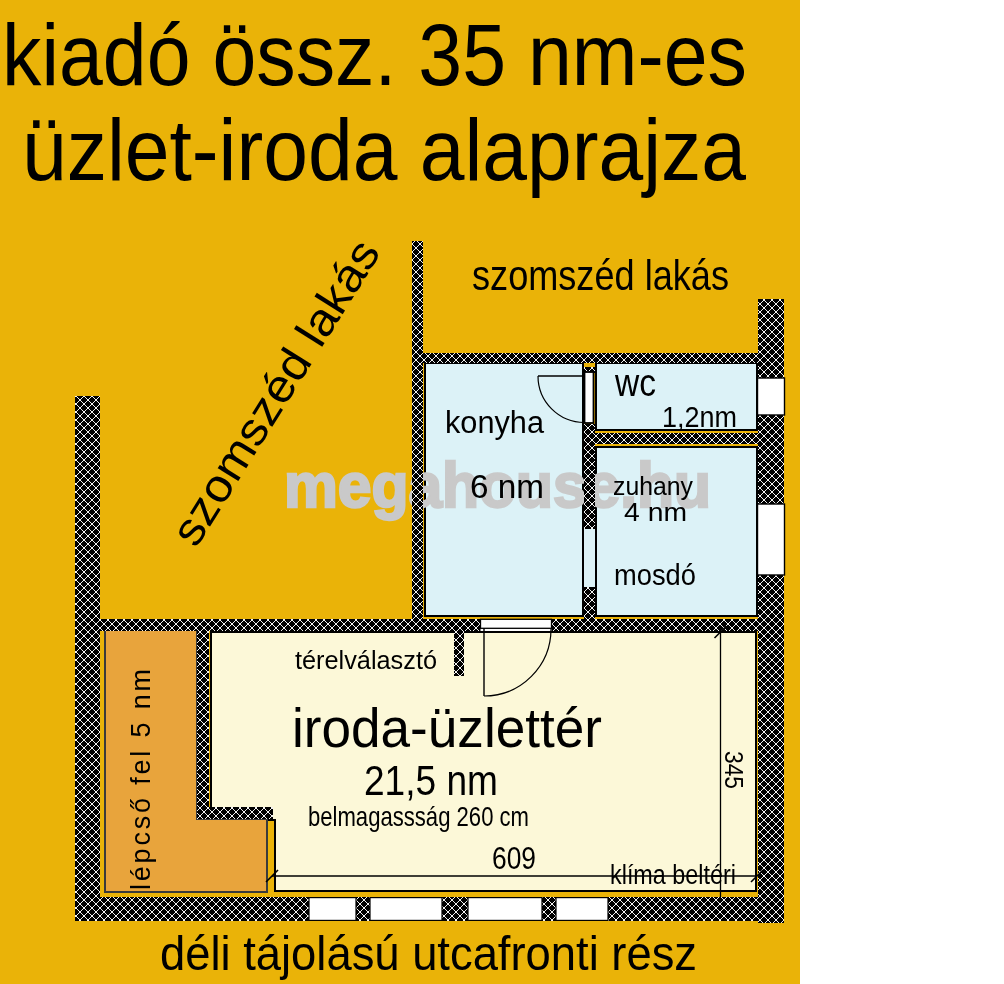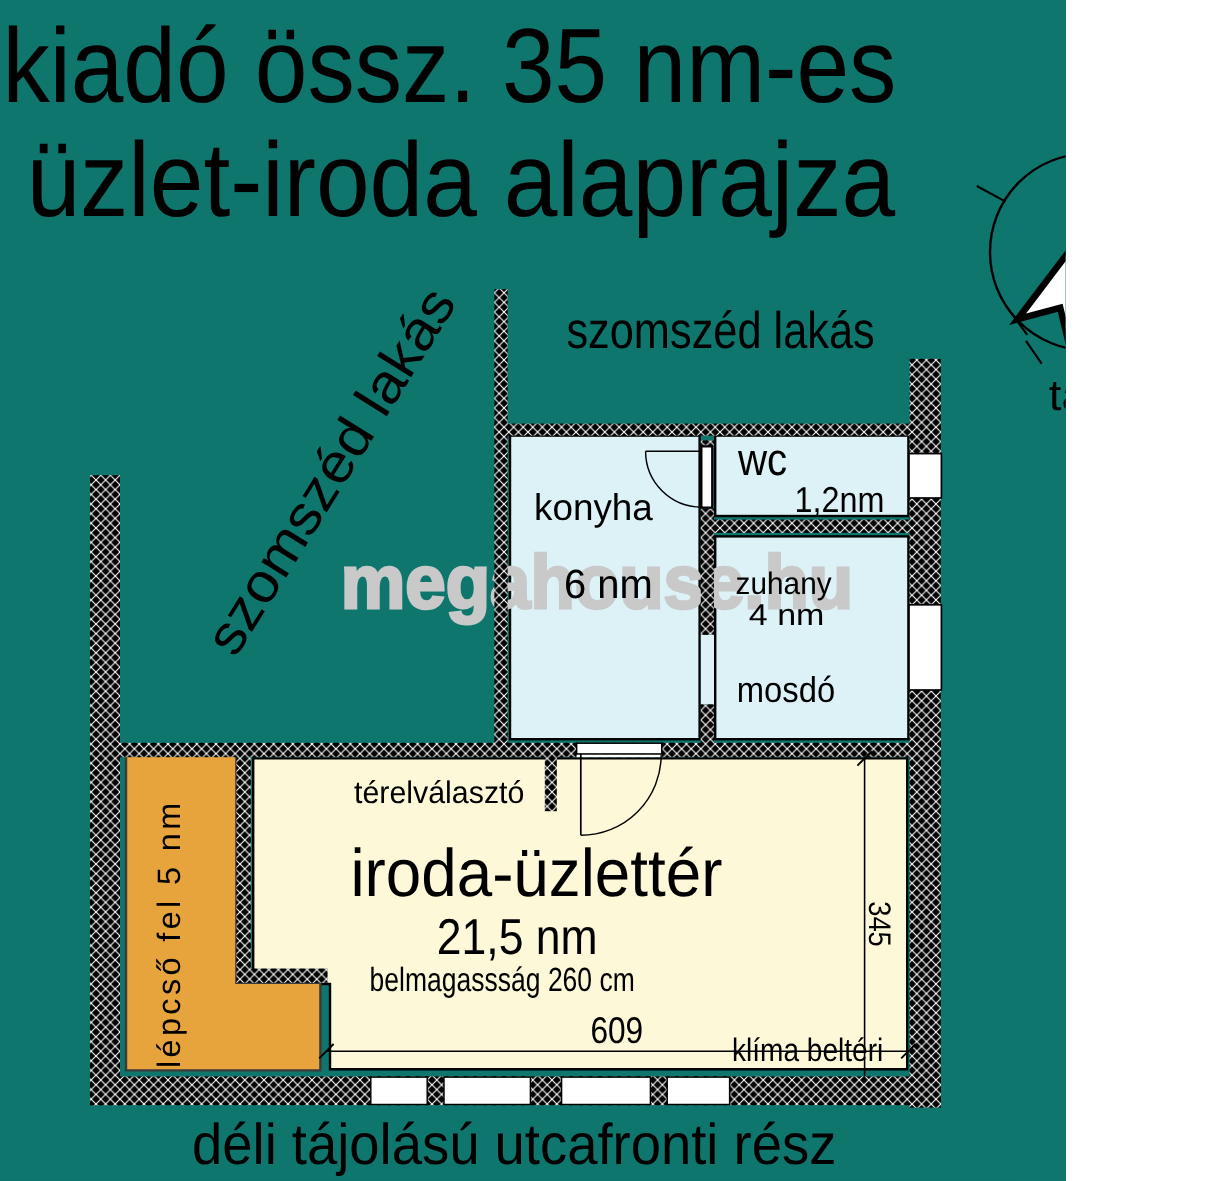--- a/index.html
+++ b/index.html
@@ -1,16 +1,16 @@
 <!DOCTYPE html>
 <html><head>
 <meta charset="utf-8">
 <style>
 html,body{margin:0;padding:0;background:#fff;}
-#page{position:relative;width:888px;height:984px;background:#0f766e;overflow:hidden;transform:translateZ(0);}
+#page{position:relative;width:800px;height:984px;background:#eab308;overflow:hidden;transform:translateZ(0);}
 svg{position:absolute;left:0;top:0;}
 text{font-family:"Liberation Sans",sans-serif;}
 </style>
 </head>
 <body>
 <div id="page">
 <svg width="1004" height="984" viewBox="0 0 1004 984">
 <defs>
 <pattern id="hatch" width="8.0" height="8.0" patternUnits="userSpaceOnUse">
 <rect width="8.0" height="8.0" fill="#000"></rect>

